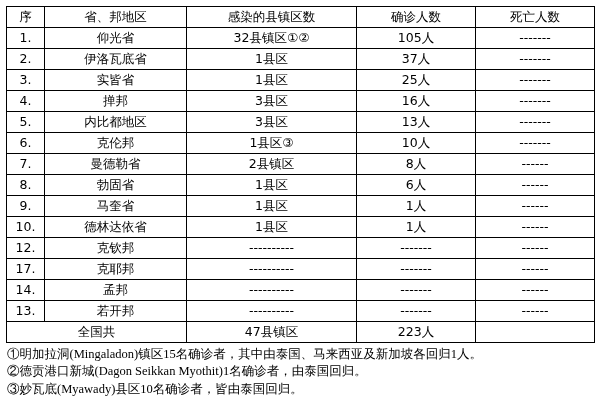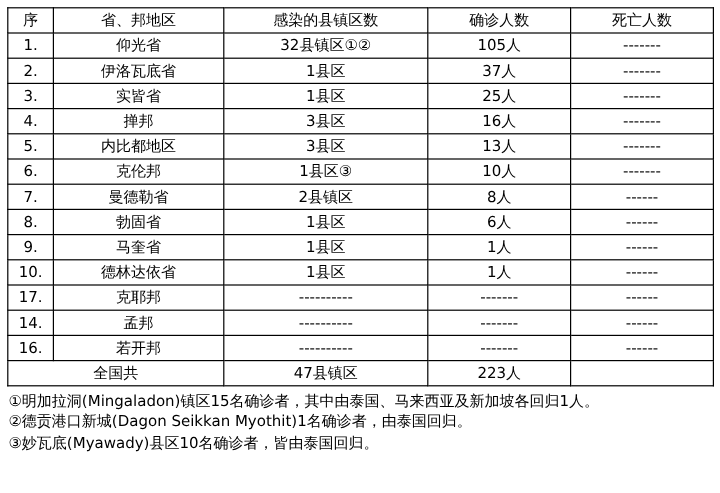--- a/index.html
+++ b/index.html
@@ -53,20 +53,21 @@
 
   .notes {
     margin-top: 3px;
     width: 588px;
   }
   .note {
     font-size: 12.5px;
     line-height: 1.38;
     white-space: nowrap;
     padding-left: 1px;
+    font-family: Liberation Serif, serif;
   }
 </style>
 </head>
 <body>
 
 <div class="page">
 
   <table class="data">
     <colgroup>
       <col class="c0">
@@ -149,35 +150,42 @@
         <td class="dash">------</td>
       </tr>
       <tr>
         <td class="idx">10.</td>
         <td class="region">德林达依省</td>
         <td>1县区</td>
         <td>1人</td>
         <td class="dash">------</td>
       </tr>
       <tr>
+        <td class="idx">12.</td>
+        <td class="region">克钦邦</td>
+        <td class="dash">----------</td>
+        <td class="dash">-------</td>
+        <td class="dash">------</td>
+      </tr>
+      <tr>
         <td class="idx">17.</td>
         <td class="region">克耶邦</td>
         <td class="dash">----------</td>
         <td class="dash">-------</td>
         <td class="dash">------</td>
       </tr>
       <tr>
         <td class="idx">14.</td>
         <td class="region">孟邦</td>
         <td class="dash">----------</td>
         <td class="dash">-------</td>
         <td class="dash">------</td>
       </tr>
       <tr>
-        <td class="idx">16.</td>
+        <td class="idx">13.</td>
         <td class="region">若开邦</td>
         <td class="dash">----------</td>
         <td class="dash">-------</td>
         <td class="dash">------</td>
       </tr>
       <tr>
         <td class="total-label" colspan="2">全国共</td>
         <td>47县镇区</td>
         <td>223人</td>
         <td></td>

